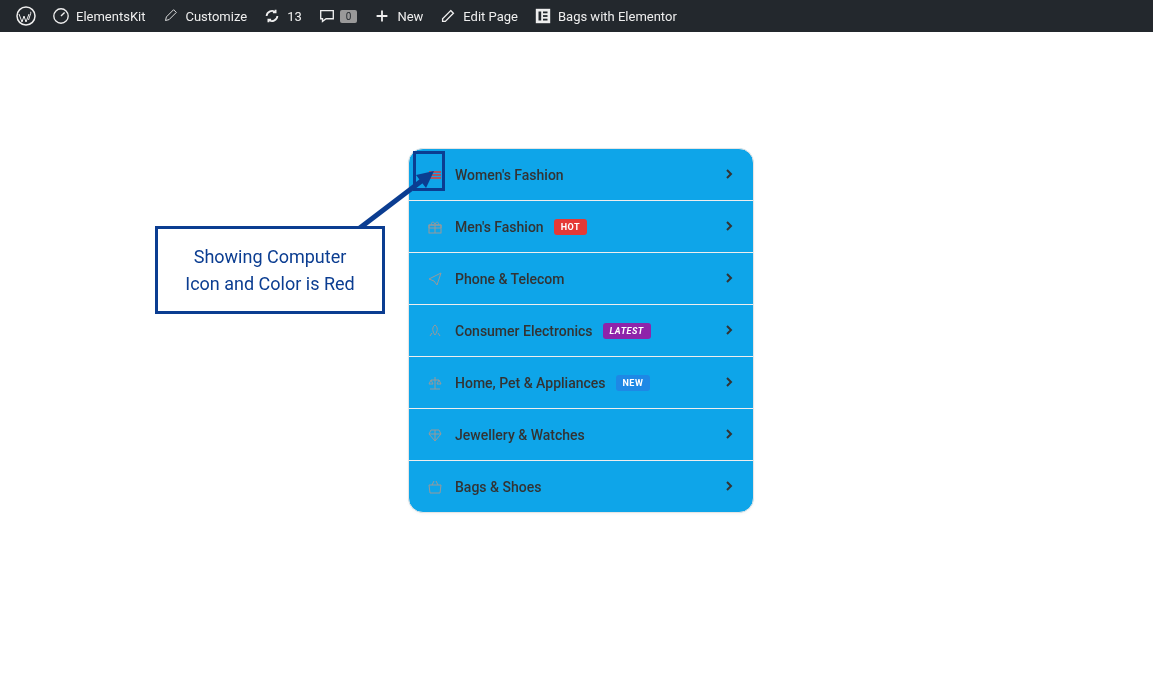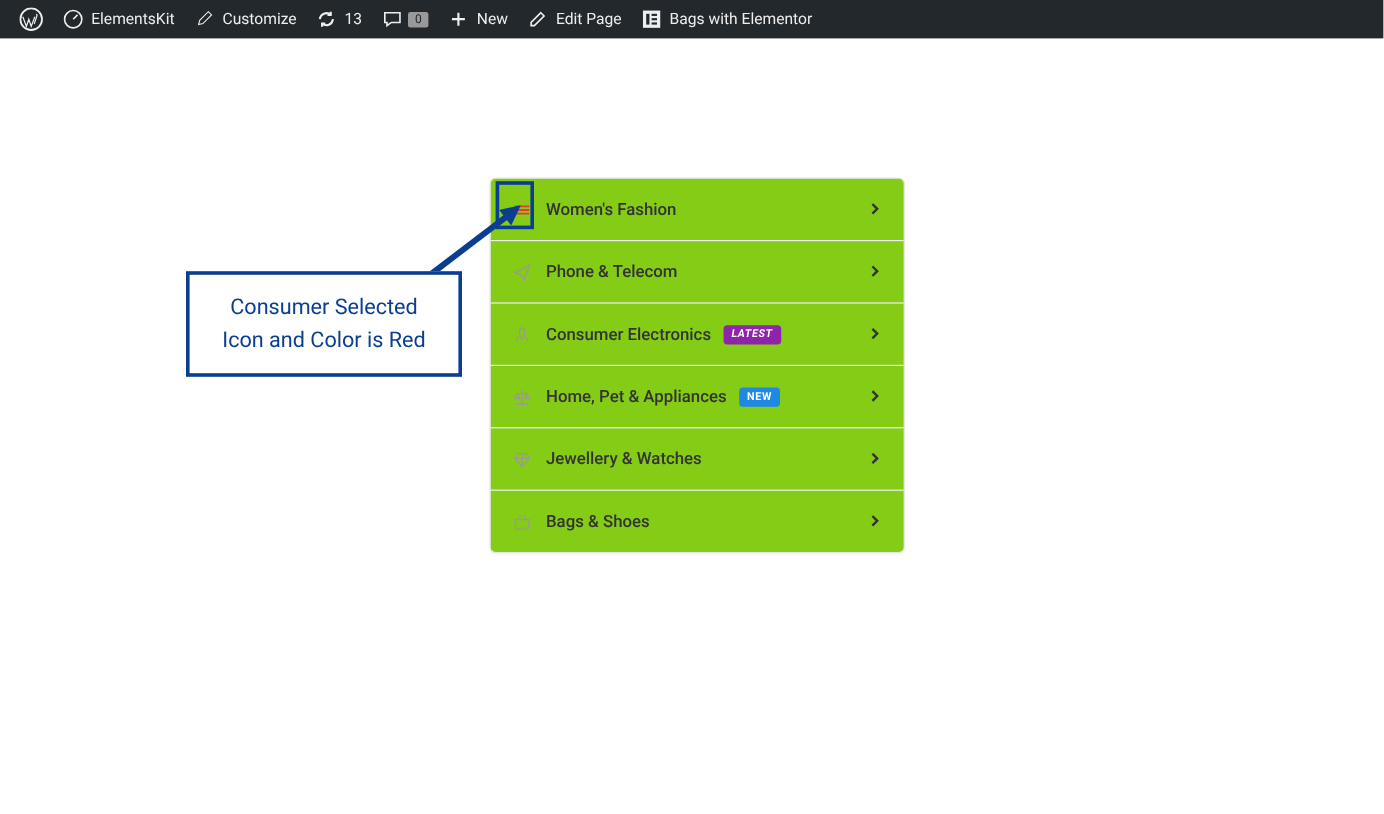--- a/index.html
+++ b/index.html
@@ -7,21 +7,21 @@
 
 
 .wp-admin-bar { background: #23282d; color: #eee; height: 32px; display: flex; align-items: center; padding: 0 8px; font-size: 13px; }
 .wp-admin-bar .ab-item { display: flex; align-items: center; gap: 6px; padding: 0 8px; height: 20px; cursor: pointer; color: #eee; }
 .wp-admin-bar .ab-icon { display: inline-flex; align-items: center; justify-content: center; }
 .wp-admin-bar svg { width: 18px; height: 18px; }
 .wp-admin-bar .wp-logo svg { width: 20px; height: 20px; }
 .wp-admin-bar .comments-count { background: #999; color: #23282d; font-size: 10px; padding: 1px 6px; border-radius: 2px; margin-left: -2px; }
 
 
-.category-panel { position: absolute; left: 408px; top: 148px; width: 346px; background: #84cc16; border: 1px solid #e5e5e5; border-radius: 5px; box-shadow: 0 1px 3px rgba(0,0,0,0.04); }
+.category-panel { position: absolute; left: 408px; top: 148px; width: 346px; background: #0ea5e9; border: 1px solid #e5e5e5; border-radius: 15px; box-shadow: 0 1px 3px rgba(0,0,0,0.04); }
 .category-item { display: flex; align-items: center; padding: 16px 18px; border-bottom: 1px solid #eee; cursor: pointer; position: relative; }
 .category-item:last-child { border-bottom: none; }
 .category-item .ci-icon { width: 16px; height: 16px; margin-right: 12px; color: #999; display: inline-flex; align-items: center; justify-content: center; }
 .category-item .ci-icon.red { color: #e53935; }
 .category-item .ci-icon svg { width: 16px; height: 16px; }
 .category-item .ci-label { font-size: 14px; color: #333; font-weight: 500; }
 .category-item .ci-badge { font-size: 9px; font-weight: 700; letter-spacing: 0.5px; padding: 3px 7px; border-radius: 3px; margin-left: 10px; color: #fff; text-transform: uppercase; }
 .badge-hot { background: #e53935; }
 .badge-latest { background: #8e24aa; font-style: italic; }
 .badge-new { background: #1e88e5; }
@@ -123,20 +123,35 @@
         </svg>
     </span>
     <span class="ci-label">Women's Fashion</span>
     <span class="ci-chevron">
       <svg viewBox="0 0 12 12" fill="none" stroke="currentColor" stroke-width="2">
           <path d="M4 2l4 4-4 4"></path>
         </svg>
     </span>
   </div>
 
+  <div class="category-item">
+    <span class="ci-icon">
+      <svg viewBox="0 0 16 16" stroke="currentColor" stroke-width="1" fill="none">
+          <rect x="2" y="6" width="12" height="8"></rect>
+          <path d="M2 6h12v3H2zM8 6v8M5 6c-2-3 2-4 3-1 1-3 5-2 3 1"></path>
+        </svg>
+    </span>
+    <span class="ci-label">Men's Fashion</span>
+    <span class="ci-badge badge-hot">HOT</span>
+    <span class="ci-chevron">
+      <svg viewBox="0 0 12 12" fill="none" stroke="currentColor" stroke-width="2">
+          <path d="M4 2l4 4-4 4"></path>
+        </svg>
+    </span>
+  </div>
 
   <div class="category-item">
     <span class="ci-icon">
       <svg viewBox="0 0 16 16" stroke="currentColor" stroke-width="1" fill="none">
           <path d="M2 8l12-6-4 12-3-4z"></path>
         </svg>
     </span>
     <span class="ci-label">Phone &amp; Telecom</span>
     <span class="ci-chevron">
       <svg viewBox="0 0 12 12" fill="none" stroke="currentColor" stroke-width="2">
@@ -205,15 +220,15 @@
   </div>
 
 </div>
 
 <div class="callout-anchor"></div>
 <svg class="callout-arrow" viewBox="0 0 120 90">
   <line x1="10" y1="80" x2="94" y2="16" stroke="#0b3d91" stroke-width="5"></line>
   <polygon points="100,11 82,15 92,28" fill="#0b3d91"></polygon>
 </svg>
 <div class="callout-box">
-  <div>Consumer Selected</div>
+  <div>Showing Computer</div>
   <div>Icon and Color is Red</div>
 </div>
 
 </body></html>

